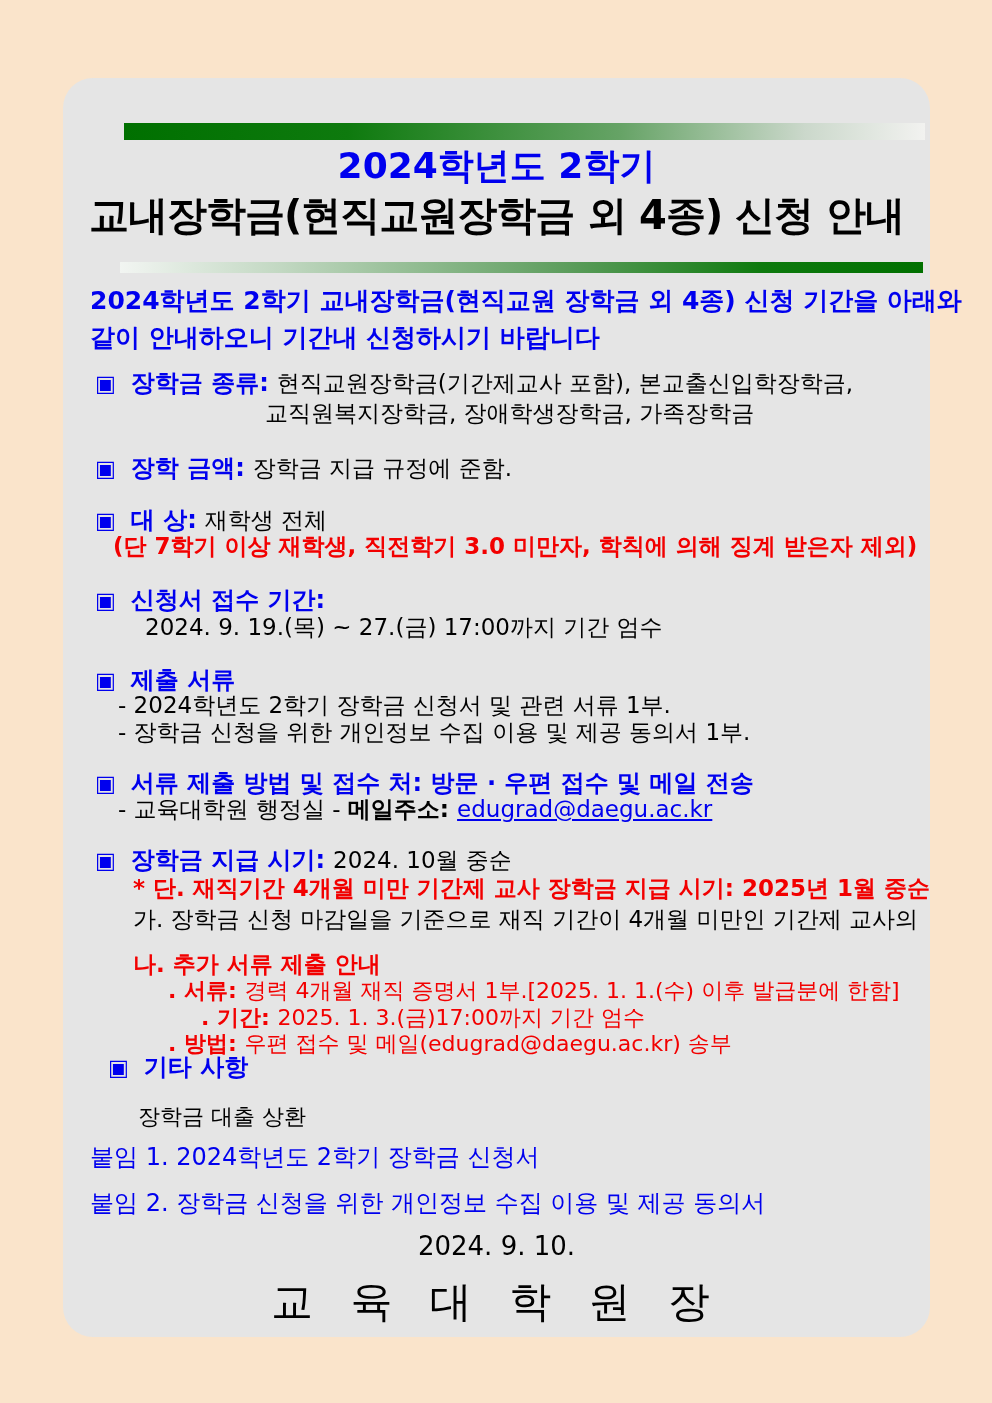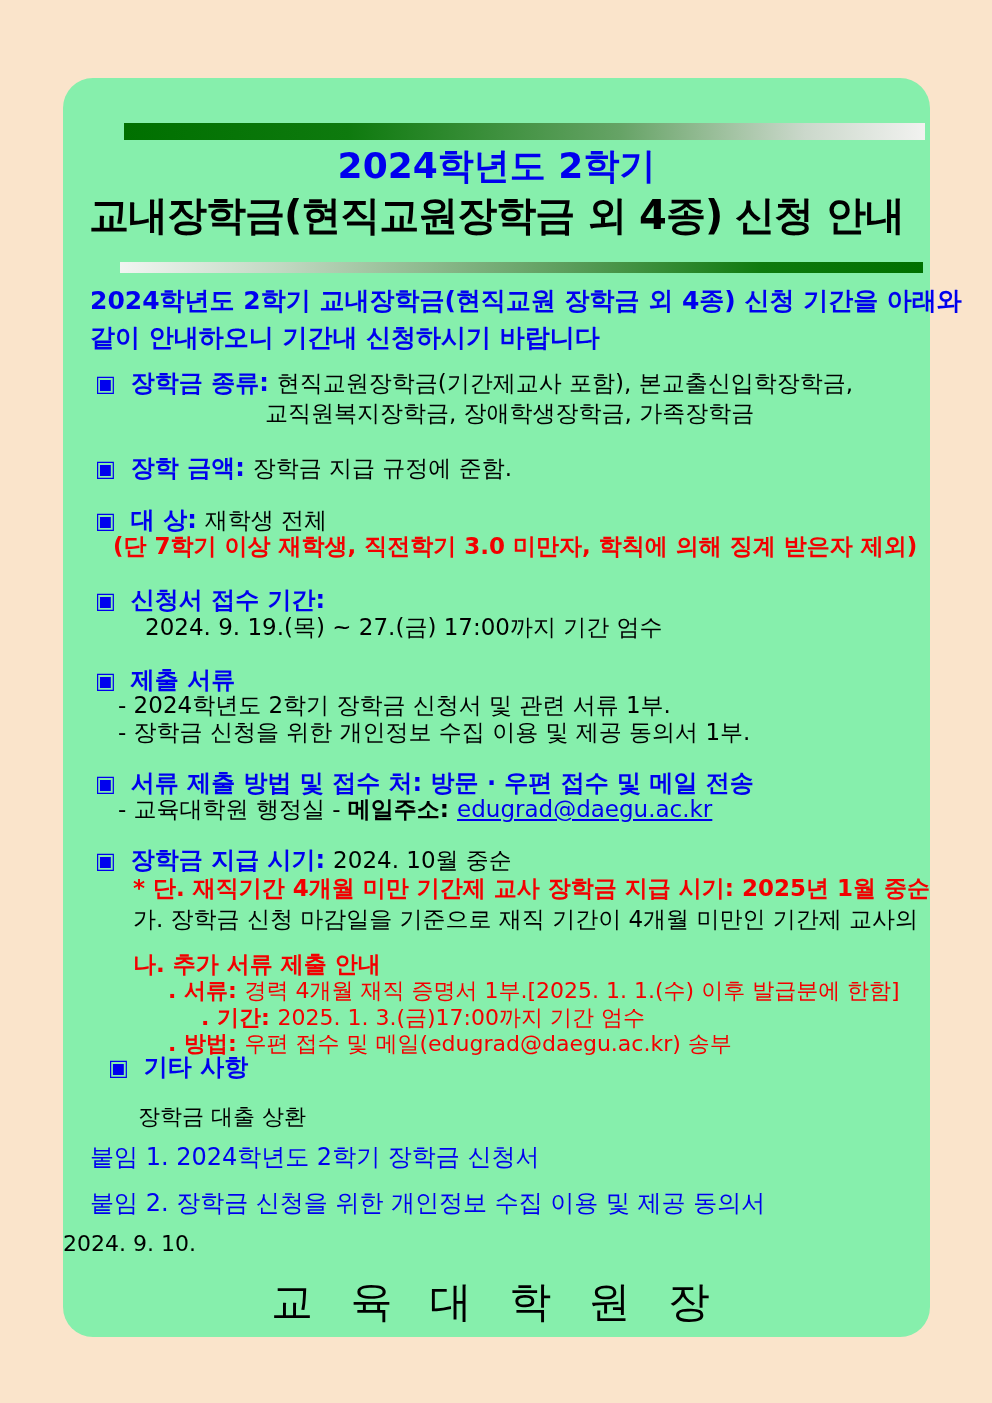--- a/index.html
+++ b/index.html
@@ -6,21 +6,21 @@
   body {
     width:992px; height:1403px;
     background:#FAE4CB;
     font-family:"DejaVu Sans","Liberation Sans",sans-serif;
     position:relative;
     overflow:hidden;
   }
   .card {
     position:absolute; left:63px; top:78px;
     width:867px; height:1259px;
-    background:#86efac;
+    background:#e5e5e5;
     border-radius:30px;
   }
   .abs { position:absolute; white-space:nowrap; }
 
   .bar-top {
     left:61px; top:45px; width:801px; height:17px;
     background:linear-gradient(90deg,#007000 0%,#0E7A0E 28%,#66A366 62%,#CBD8CB 85%,#F2F2F0 100%);
   }
   .bar-bottom {
     left:57px; top:184px; width:803px; height:11px;
@@ -43,22 +43,22 @@
   .blk  { color:#000000; font-size:23px; font-weight:normal; }
   .redb { color:#F20000; font-size:23px; font-weight:bold; }
   .redline { color:#F20000; font-size:22px; font-weight:normal; }
   .redline b { font-weight:bold; }
   .dash-blue { color:#0000EE; font-weight:normal; }
   .small { font-size:22px; }
   .maillabel { font-weight:bold; color:#000000; }
   .email { color:#0000EE; font-weight:normal; text-decoration:underline; cursor:pointer; }
 
   .attach { left:27px; font-size:24px; font-weight:normal; color:#0000EE; }
-  .date { left:0; top:1153px; width:100%; 
-          font-size:22px; color:#000000; }
+  .date { left:0; top:1153px; width:100%; text-align:center;
+          font-size:26px; color:#000000; }
   .sig  { left:0; top:1196px; width:100%; text-align:center;
           font-size:42px; color:#000000; letter-spacing:12px; }
 </style>
 </head>
 <body>
 
 <div class="card">
 
   <div class="abs bar-top"></div>
 

